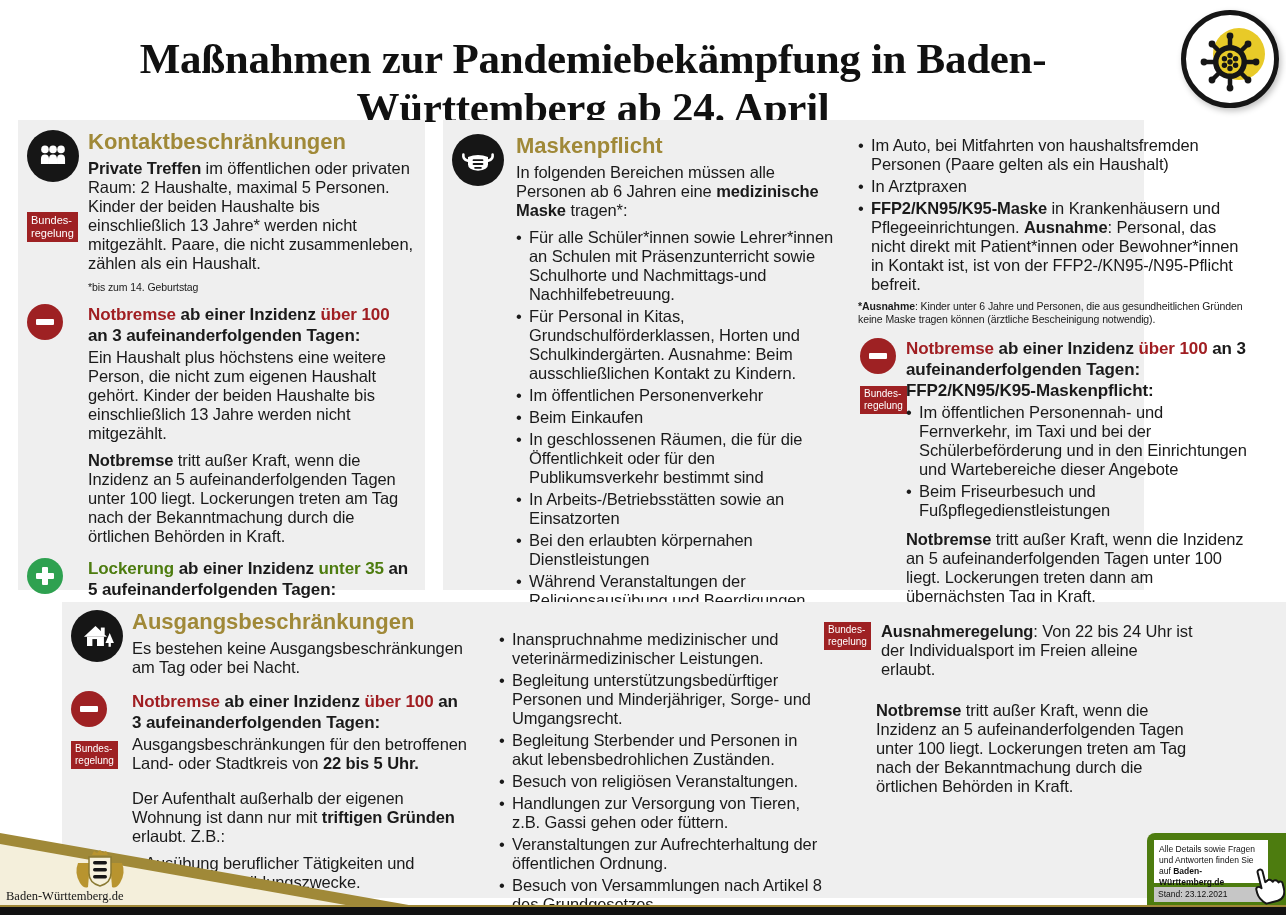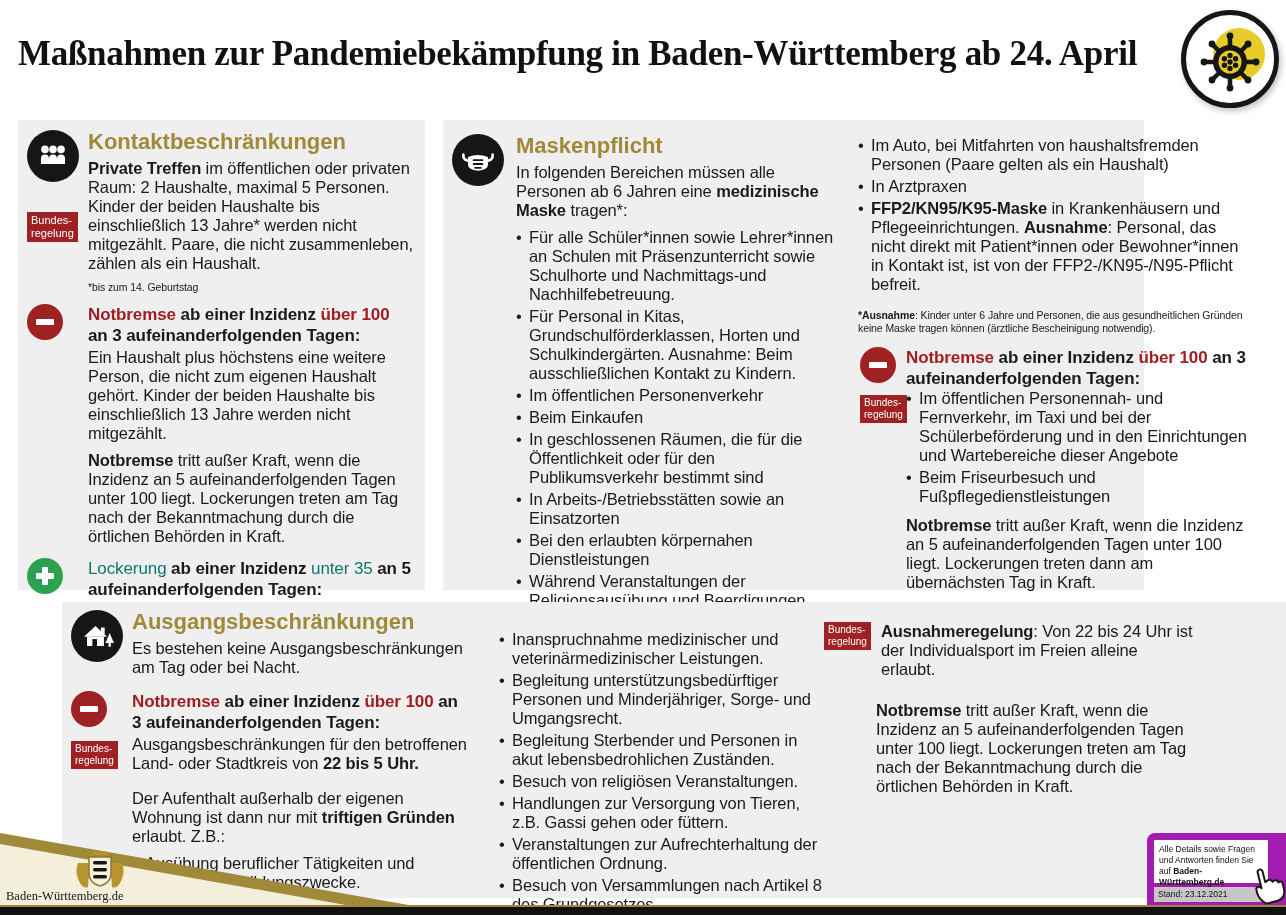--- a/index.html
+++ b/index.html
@@ -1,40 +1,40 @@
 <!DOCTYPE html>
 <html><head>
 <meta charset="utf-8">
 <style>
   html,body{margin:0;padding:0;}
   body{width:1286px;height:915px;position:relative;background:#fff;overflow:hidden;
        font-family:"Liberation Sans",sans-serif;color:#1a1a1a;}
   
   .title{position:absolute;left:18px;top:34px;width:1150px;margin:0;
-         font-family:"Liberation Serif",serif;font-weight:bold;font-size:35px;
-         letter-spacing:-0.3px;color:#111;}
+         font-family:"Liberation Serif",serif;font-weight:bold;font-size:43px;
+         letter-spacing:-0.3px;color:#111;text-align:center;}
   .virus-badge{position:absolute;left:1181px;top:10px;width:88px;height:88px;background:#fff;
          border:5px solid #161616;border-radius:50%;box-shadow:2px 3px 6px rgba(0,0,0,.25);
          display:flex;align-items:center;justify-content:center;}
   
   .panel{position:absolute;background:#efefef;box-sizing:border-box;}
   #panel-kontakt{left:18px;top:120px;width:407px;height:470px;padding-top:10px;}
   #panel-maske{left:443px;top:120px;width:701px;height:470px;}
   #panel-ausgang{left:18px;top:602px;width:1242px;height:296px;margin-left:44px;}
   .block{display:flex;}
   .rail{flex:0 0 70px;width:70px;box-sizing:border-box;padding-left:9px;
         display:flex;flex-direction:column;align-items:flex-start;}
   .rail.narrow{flex:0 0 48px;width:48px;padding-left:2px;}
   .content{flex:1;padding-right:12px;min-width:0;}
   h2{margin:0 0 5px;font-size:22px;line-height:24px;color:#a08938;font-weight:bold;}
   p{margin:0 0 8px;font-size:16.5px;line-height:19px;letter-spacing:-0.1px;}
   p.hp{font-size:17px;line-height:21px;margin-bottom:2px;}
   .b{font-weight:bold;}
   .red{color:#a01e22;font-weight:bold;}
-  .green{color:#0f766e;font-weight:normal;}
+  .green{color:#4d7c0f;font-weight:bold;}
   .fn{font-size:10.5px;line-height:13px;margin:0 0 10px;}
   ul.bul{list-style:none;margin:0;padding:0;font-size:16.5px;line-height:19px;letter-spacing:-0.1px;}
   ul.bul li{position:relative;padding-left:13px;margin:0 0 3px;}
   ul.bul li::before{content:"\2022";position:absolute;left:0;top:0;}
   
   .circle-icon{width:52px;height:52px;border-radius:50%;background:#161616;
         display:flex;align-items:center;justify-content:center;flex:0 0 auto;}
   .badge{background:#9e2123;color:#fff;font-size:11px;line-height:13px;padding:2px 4px;
         width:max-content;}
   .badge span{display:block;}
@@ -59,21 +59,21 @@
   .bottom-bar{position:absolute;left:0;right:0;bottom:0;height:8px;background:#111;
         border-top:2px solid #a08938;}
   .corner{position:absolute;left:0;bottom:8px;width:420px;height:74px;pointer-events:none;}
   .corner .gold{position:absolute;inset:0;background:#a08938;
         clip-path:polygon(0 0,100% 100%,0 100%);}
   .corner .cream{position:absolute;inset:0;background:#f4efdb;
         clip-path:polygon(0 15%,85% 100%,0 100%);}
   .coat{position:absolute;left:72px;bottom:16px;}
   .logo-text{position:absolute;left:6px;bottom:3px;font-family:"Liberation Serif",serif;
         font-size:12.5px;color:#161616;}
-  .info-panel{position:absolute;right:0;bottom:8px;width:139px;height:74px;background:#a21caf;
+  .info-panel{position:absolute;right:0;bottom:8px;width:139px;height:74px;background:#4d7c0f;
         border-radius:8px 0 0 0;}
   .info-white{position:absolute;left:7px;top:7px;width:114px;height:43px;background:#fff;
         box-sizing:border-box;padding:4px 5px;font-size:8.5px;line-height:11px;color:#111;}
   .info-stand{position:absolute;left:7px;top:54px;width:114px;height:15px;background:#c6c6c6;
         color:#111;font-size:8.5px;line-height:15px;padding-left:4px;box-sizing:border-box;}
   .hand{position:absolute;right:1px;bottom:1px;}
   svg{display:block;}
 </style>
 </head>
 <body>
@@ -192,31 +192,32 @@
           </ul>
       </div>
     </div>
   </div>
   <div class="colR">
     <ul class="bul">
         <li>Im Auto, bei Mitfahrten von haushaltsfremden Personen (Paare gelten als ein Haushalt)</li>
         <li>In Arztpraxen</li>
         <li><span class="b">FFP2/KN95/K95-Maske</span><span> in Krankenhäusern und Pflegeeinrichtungen. </span><span class="b">Ausnahme</span><span>: Personal, das nicht direkt mit Patient*innen oder Bewohner*innen in Kontakt ist, ist von der FFP2-/KN95-/N95-Pflicht befreit.</span></li>
       </ul>
-    <p class="fn" style="margin-top:15px"><span class="b">*Ausnahme</span><span>: Kinder unter 6 Jahre und Personen, die aus gesundheitlichen Gründen keine Maske tragen können (ärztliche Bescheinigung notwendig).</span></p>
+    <p class="fn" style="margin-top:6px"><span class="b">*Ausnahme</span><span>: Kinder unter 6 Jahre und Personen, die aus gesundheitlichen Gründen keine Maske tragen können (ärztliche Bescheinigung notwendig).</span></p>
     <div class="block" style="margin-top:12px">
       <div class="rail narrow">
         <div class="sign minus"></div>
         <div class="badge sm" style="margin-top:12px">
             <span>Bundes-</span>
             <span>regelung</span>
           </div>
       </div>
       <div class="content" style="padding-right:0">
         <p class="hp" style="margin-bottom:0"><span class="red">Notbremse</span><span class="b"> ab einer Inzidenz </span><span class="red">über 100</span><span class="b"> an 3 aufeinanderfolgenden Tagen:</span></p>
+        <p class="hp b">FFP2/KN95/K95-Maskenpflicht:</p>
         <ul class="bul">
             <li>Im öffentlichen Personennah- und Fernverkehr, im Taxi und bei der Schülerbeförderung und in den Einrichtungen und Wartebereiche dieser Angebote</li>
             <li>Beim Friseurbesuch und Fußpflegedienstleistungen</li>
           </ul>
         <p style="margin-top:10px"><span class="b">Notbremse</span><span> tritt außer Kraft, wenn die Inzidenz an 5 aufeinanderfolgenden Tagen unter 100 liegt. Lockerungen treten dann am übernächsten Tag in Kraft.</span></p>
       </div>
     </div>
   </div>
 </section>
 

